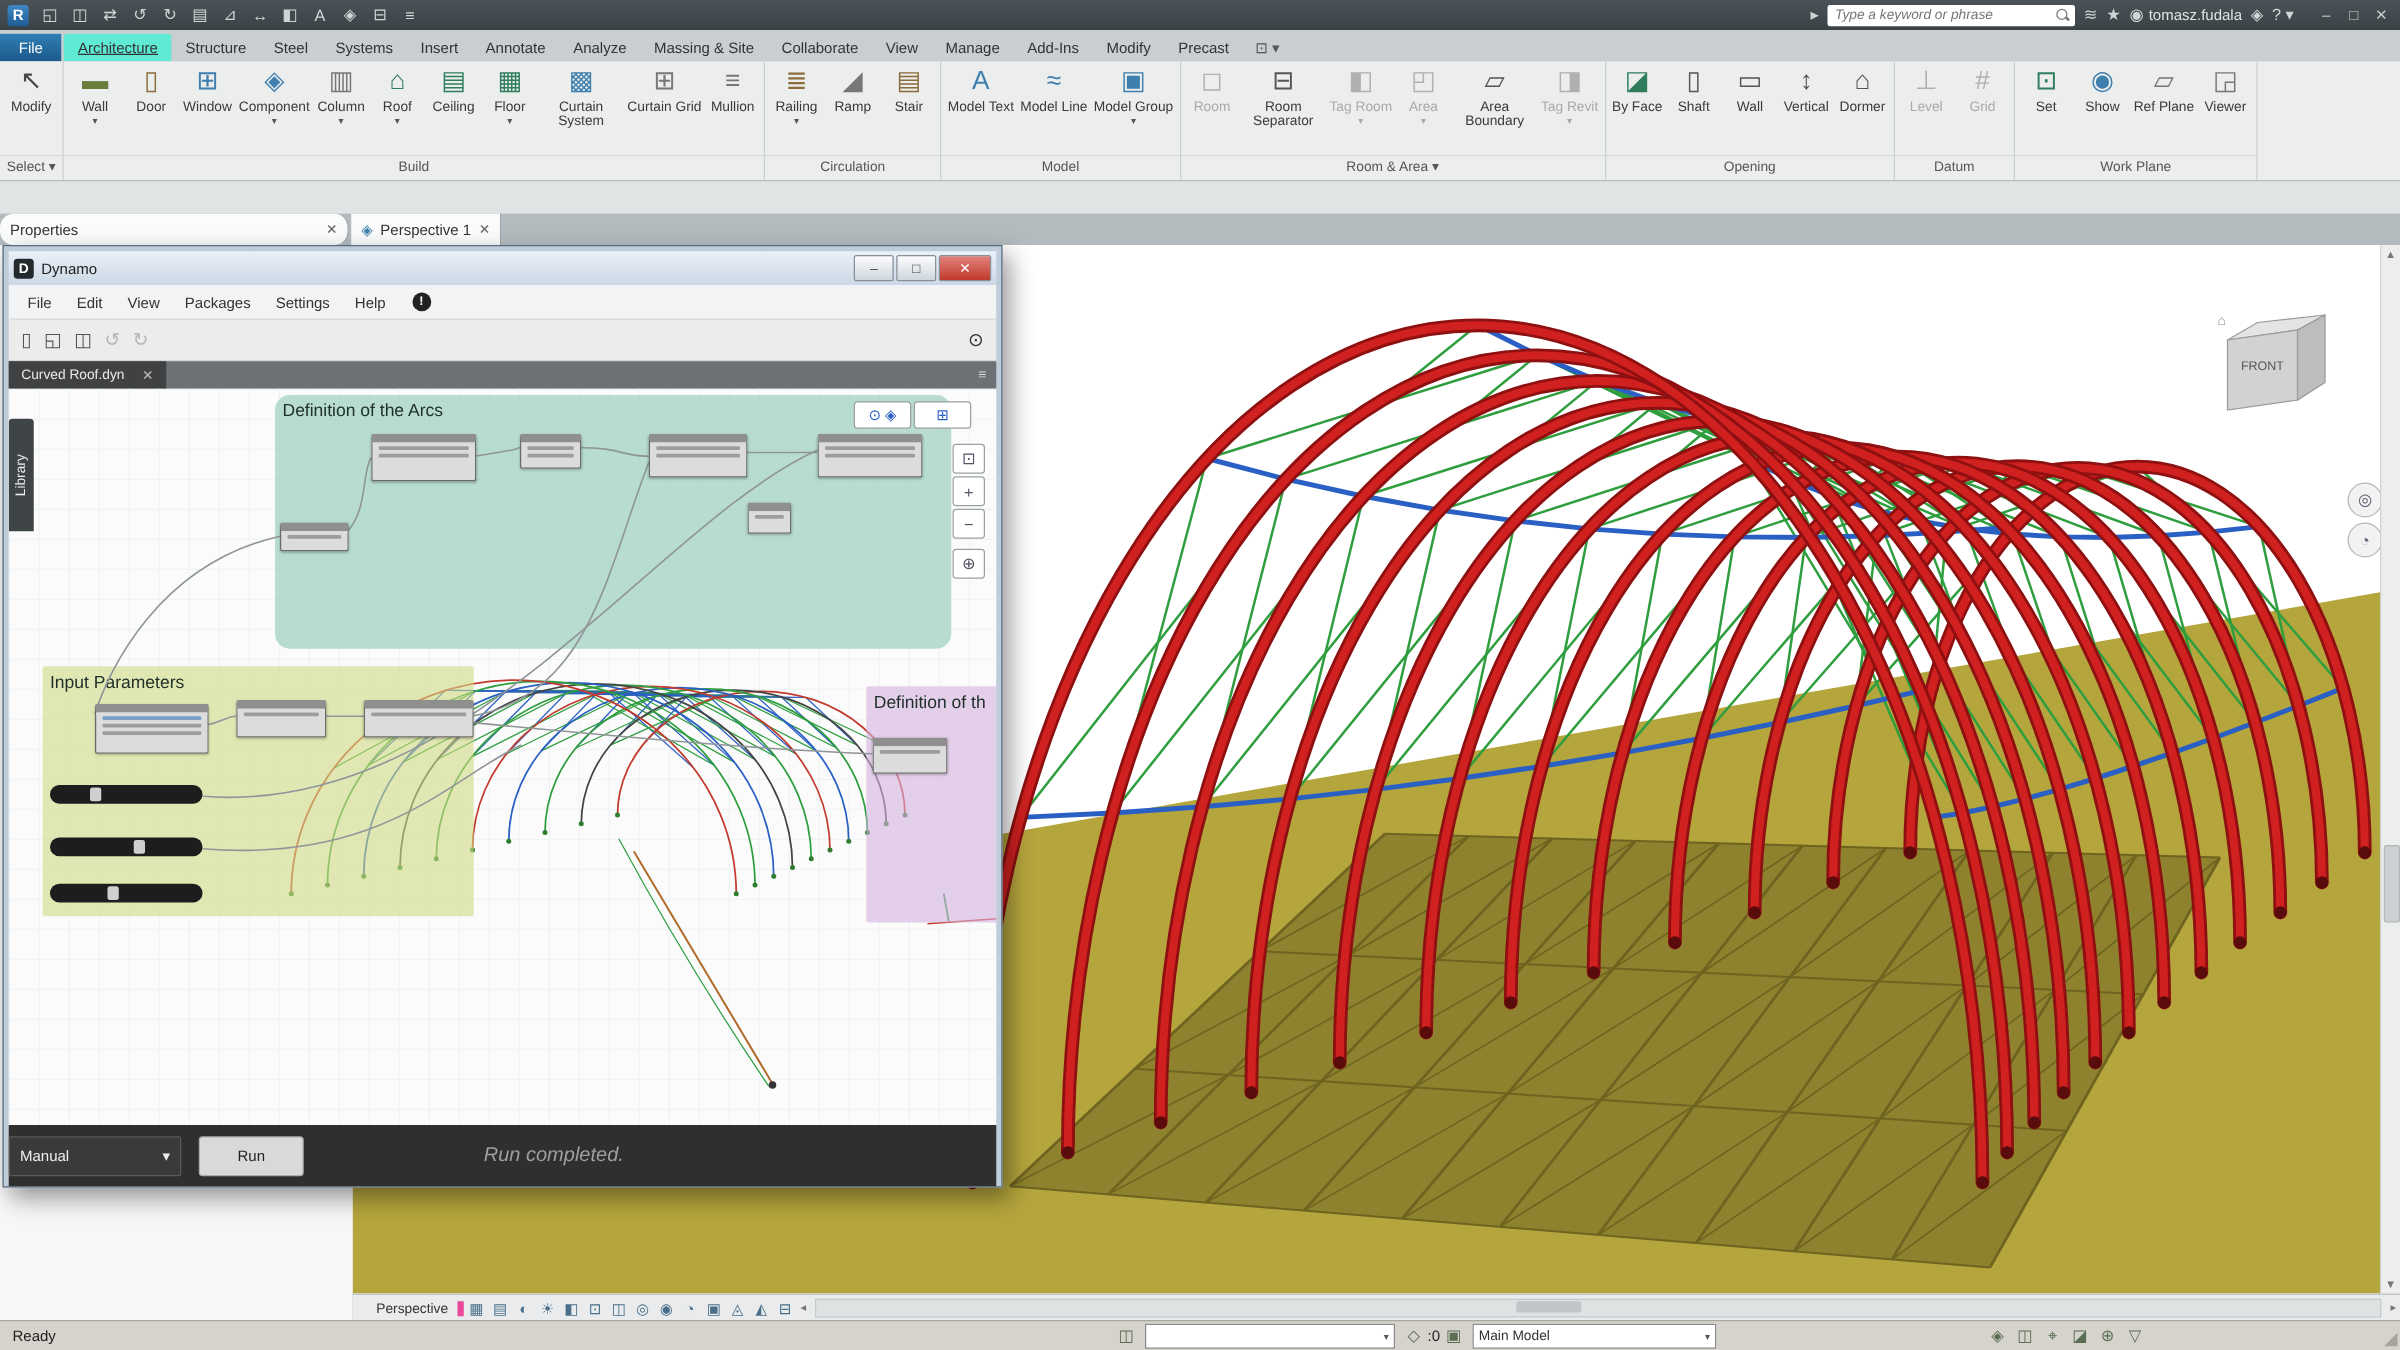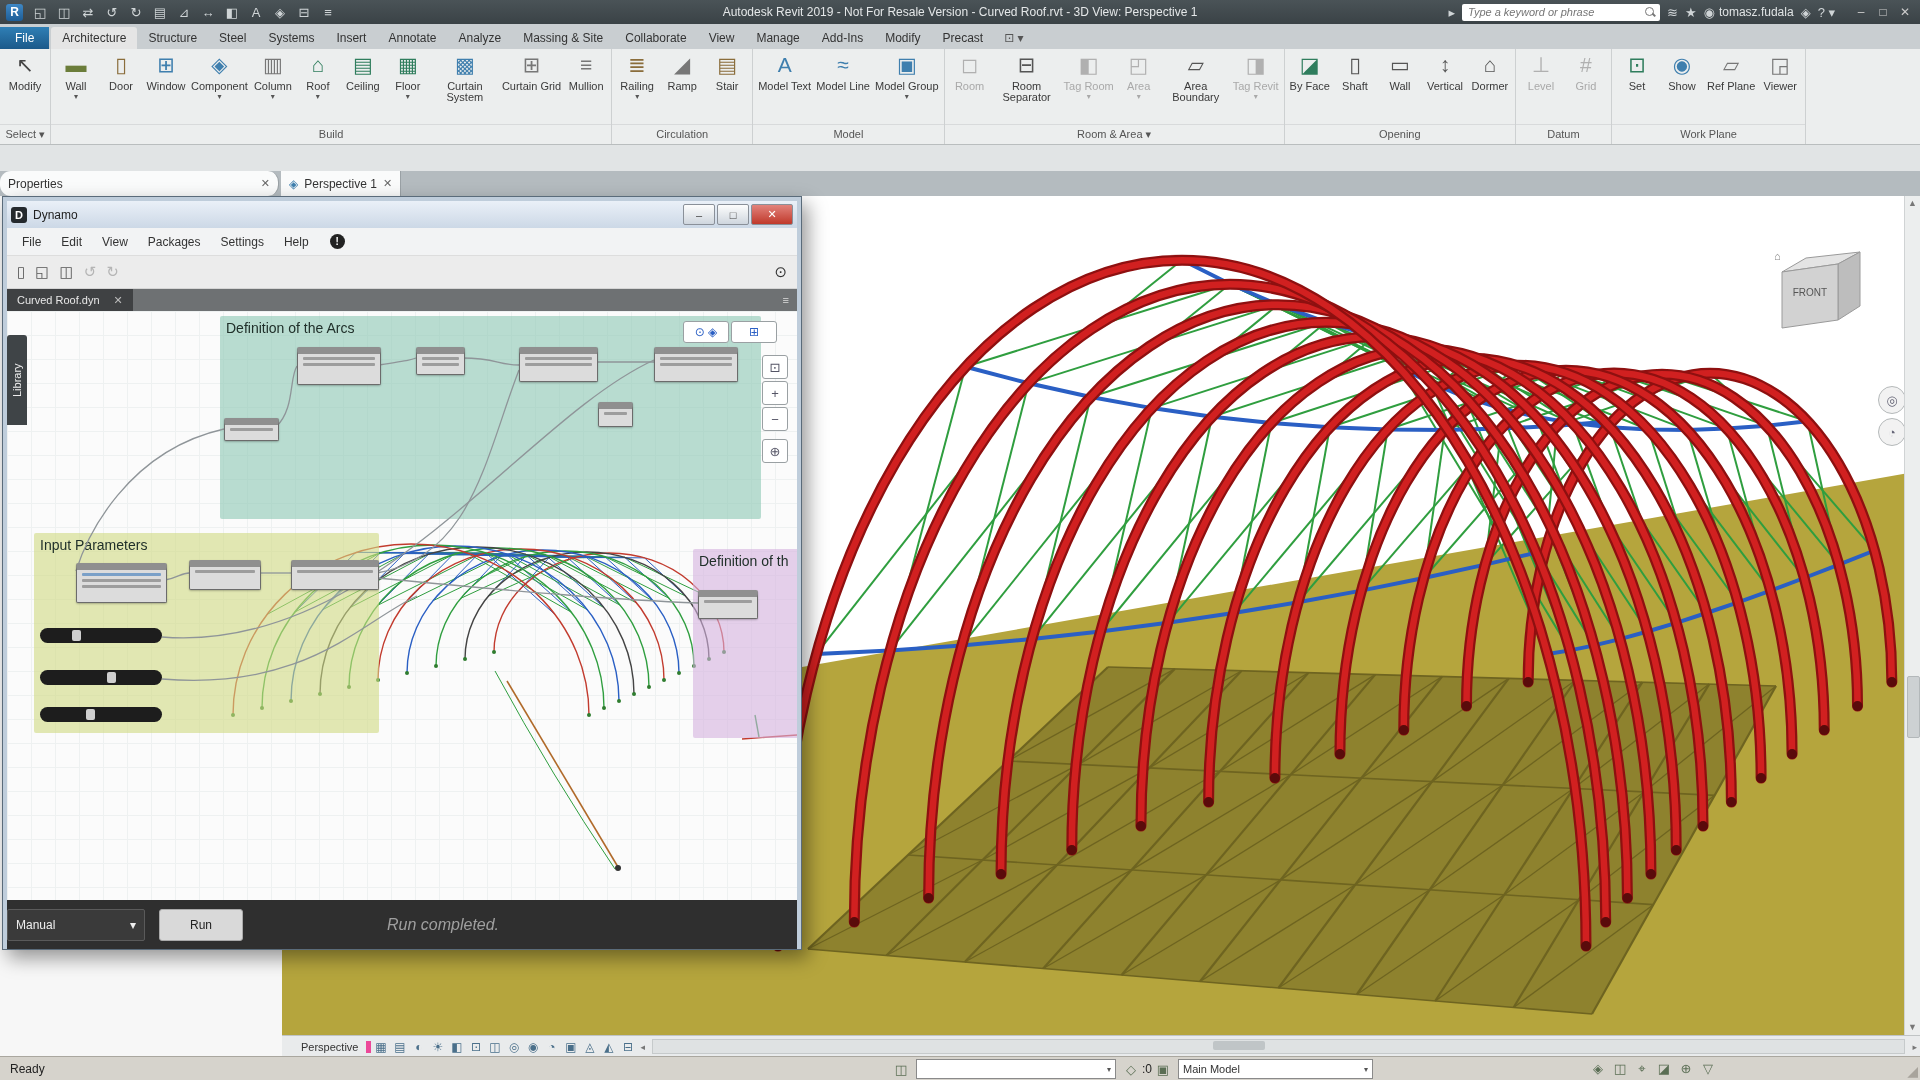--- a/index.html
+++ b/index.html
@@ -21,21 +21,21 @@
   .mag::before{content:"";position:absolute;left:1px;top:1px;width:7px;height:7px;border:1.5px solid #777;border-radius:50%;}
   .mag::after{content:"";position:absolute;left:8px;top:8px;width:4px;height:1.5px;background:#777;transform:rotate(45deg);}
   .tbi{font-size:13px;color:#cfd4d6;}
   .userchip{display:flex;align-items:center;gap:4px;font-size:12px;color:#dfe3e4;}
   .winbtns{display:flex;margin-left:8px;}
   .winbtns div{width:22px;height:18px;display:flex;align-items:center;justify-content:center;color:#ccc;font-size:12px;}
   
   #tabstrip{position:absolute;left:0;top:24px;width:1920px;height:25px;background:#c9ced1;display:flex;align-items:flex-end;font-size:12px;}
   .rtab{padding:4px 11px;color:#333;cursor:default;}
   .rtab.file{background:linear-gradient(#2f7fb5,#1b598a);color:#fff;margin-right:2px;padding:4px 15px;}
-  .rtab.active{background:#e5e5e5;border-radius:3px 3px 0 0;}
+  .rtab.active{background:#5eead4;border-radius:3px 3px 0 0;text-decoration:underline;}
   .tabextras{margin-left:10px;color:#555;font-size:12px;padding-bottom:4px;}
   
   #ribbon{position:absolute;left:0;top:49px;width:1920px;height:95px;background:#eceeee;border-bottom:1px solid #b9bdbe;display:flex;}
   .rpanel{display:flex;flex-direction:column;border-right:1px solid #cdd0d1;height:95px;}
   .rtools{display:flex;flex:1;align-items:flex-start;padding:2px 3px 0 3px;gap:1px;}
   .rtool{min-width:40px;max-width:64px;height:70px;display:flex;flex-direction:column;align-items:center;
     justify-content:flex-start;padding:2px 2px 0 2px;border-radius:2px;cursor:default;}
   .rtool .tico{font-size:21px;line-height:24px;height:26px;}
   .rtool .tlab{font-size:11px;line-height:11px;text-align:center;color:#3a3a3a;margin-top:2px;}
   .rtool .tdd{font-size:8px;color:#555;line-height:8px;margin-top:1px;}
@@ -134,21 +134,20 @@
         <div class="qi" style="color: rgb(207, 212, 214);">↻</div>
         <div class="qi" style="color: rgb(207, 212, 214);">▤</div>
         <div class="qi" style="color: rgb(207, 212, 214);">⊿</div>
         <div class="qi" style="color: rgb(207, 212, 214);">↔</div>
         <div class="qi" style="color: rgb(207, 212, 214);">◧</div>
         <div class="qi" style="color: rgb(207, 212, 214);">A</div>
         <div class="qi" style="color: rgb(207, 212, 214);">◈</div>
         <div class="qi" style="color: rgb(207, 212, 214);">⊟</div>
         <div class="qi" style="color: rgb(207, 212, 214);">≡</div>
       </div>
-    <div id="apptitle">Autodesk Revit 2019 - Not For Resale Version - Curved Roof.rvt - 3D View: Perspective 1</div>
     <div class="tbright">
       <span class="tbi">▸</span>
       <div class="searchbox">
         <input placeholder="Type a keyword or phrase" style="">
         <span class="mag"></span>
       </div>
       <span class="tbi">≋</span>
       <span class="tbi">★</span>
       <div class="userchip">
         <span class="tbi">◉</span>
@@ -772,21 +771,21 @@
           <path d="M 226 404 A 178 171 0 0 1 582 404" stroke="#c23b2e" stroke-width="1.4" fill="none"></path>
           <circle cx="226" cy="404" r="2" fill="#2f7d2f"></circle>
           <circle cx="582" cy="404" r="2" fill="#2f7d2f"></circle>
           <path d="M 500,370 Q 560,470 611,556" stroke="#b06a2a" stroke-width="1.6" fill="none"></path>
           <path d="M 488,360 Q 545,465 608,558" stroke="#2f9e3f" stroke-width="1" fill="none"></path>
           <circle cx="611" cy="557" r="3" fill="#333"></circle>
           <line x1="735" y1="428" x2="790" y2="424" stroke="#c23b2e" stroke-width="1.4"></line>
           <line x1="752" y1="426" x2="748" y2="404" stroke="#2f9e3f" stroke-width="1.4"></line>
         </svg>
 
-      <div class="dgroup" style="left:213px;top:5px;width:541px;height:203px;background:rgba(140,200,180,.6);">
+      <div class="dgroup" style="left:213px;top:5px;width:541px;height:203px;background:rgba(140,200,180,.6);border-radius:12px;">
         <div class="glab">Definition of the Arcs</div>
       </div>
       <div class="dgroup" style="left:27px;top:222px;width:345px;height:200px;background:rgba(208,218,130,.6);">
         <div class="glab">Input Parameters</div>
       </div>
       <div class="dgroup" style="left:686px;top:238px;width:106px;height:189px;background:rgba(214,178,224,.6);">
         <div class="glab">Definition of th</div>
       </div>
 
       <svg width="792" height="589" style="position:absolute;left:0;top:0;pointer-events:none;">

